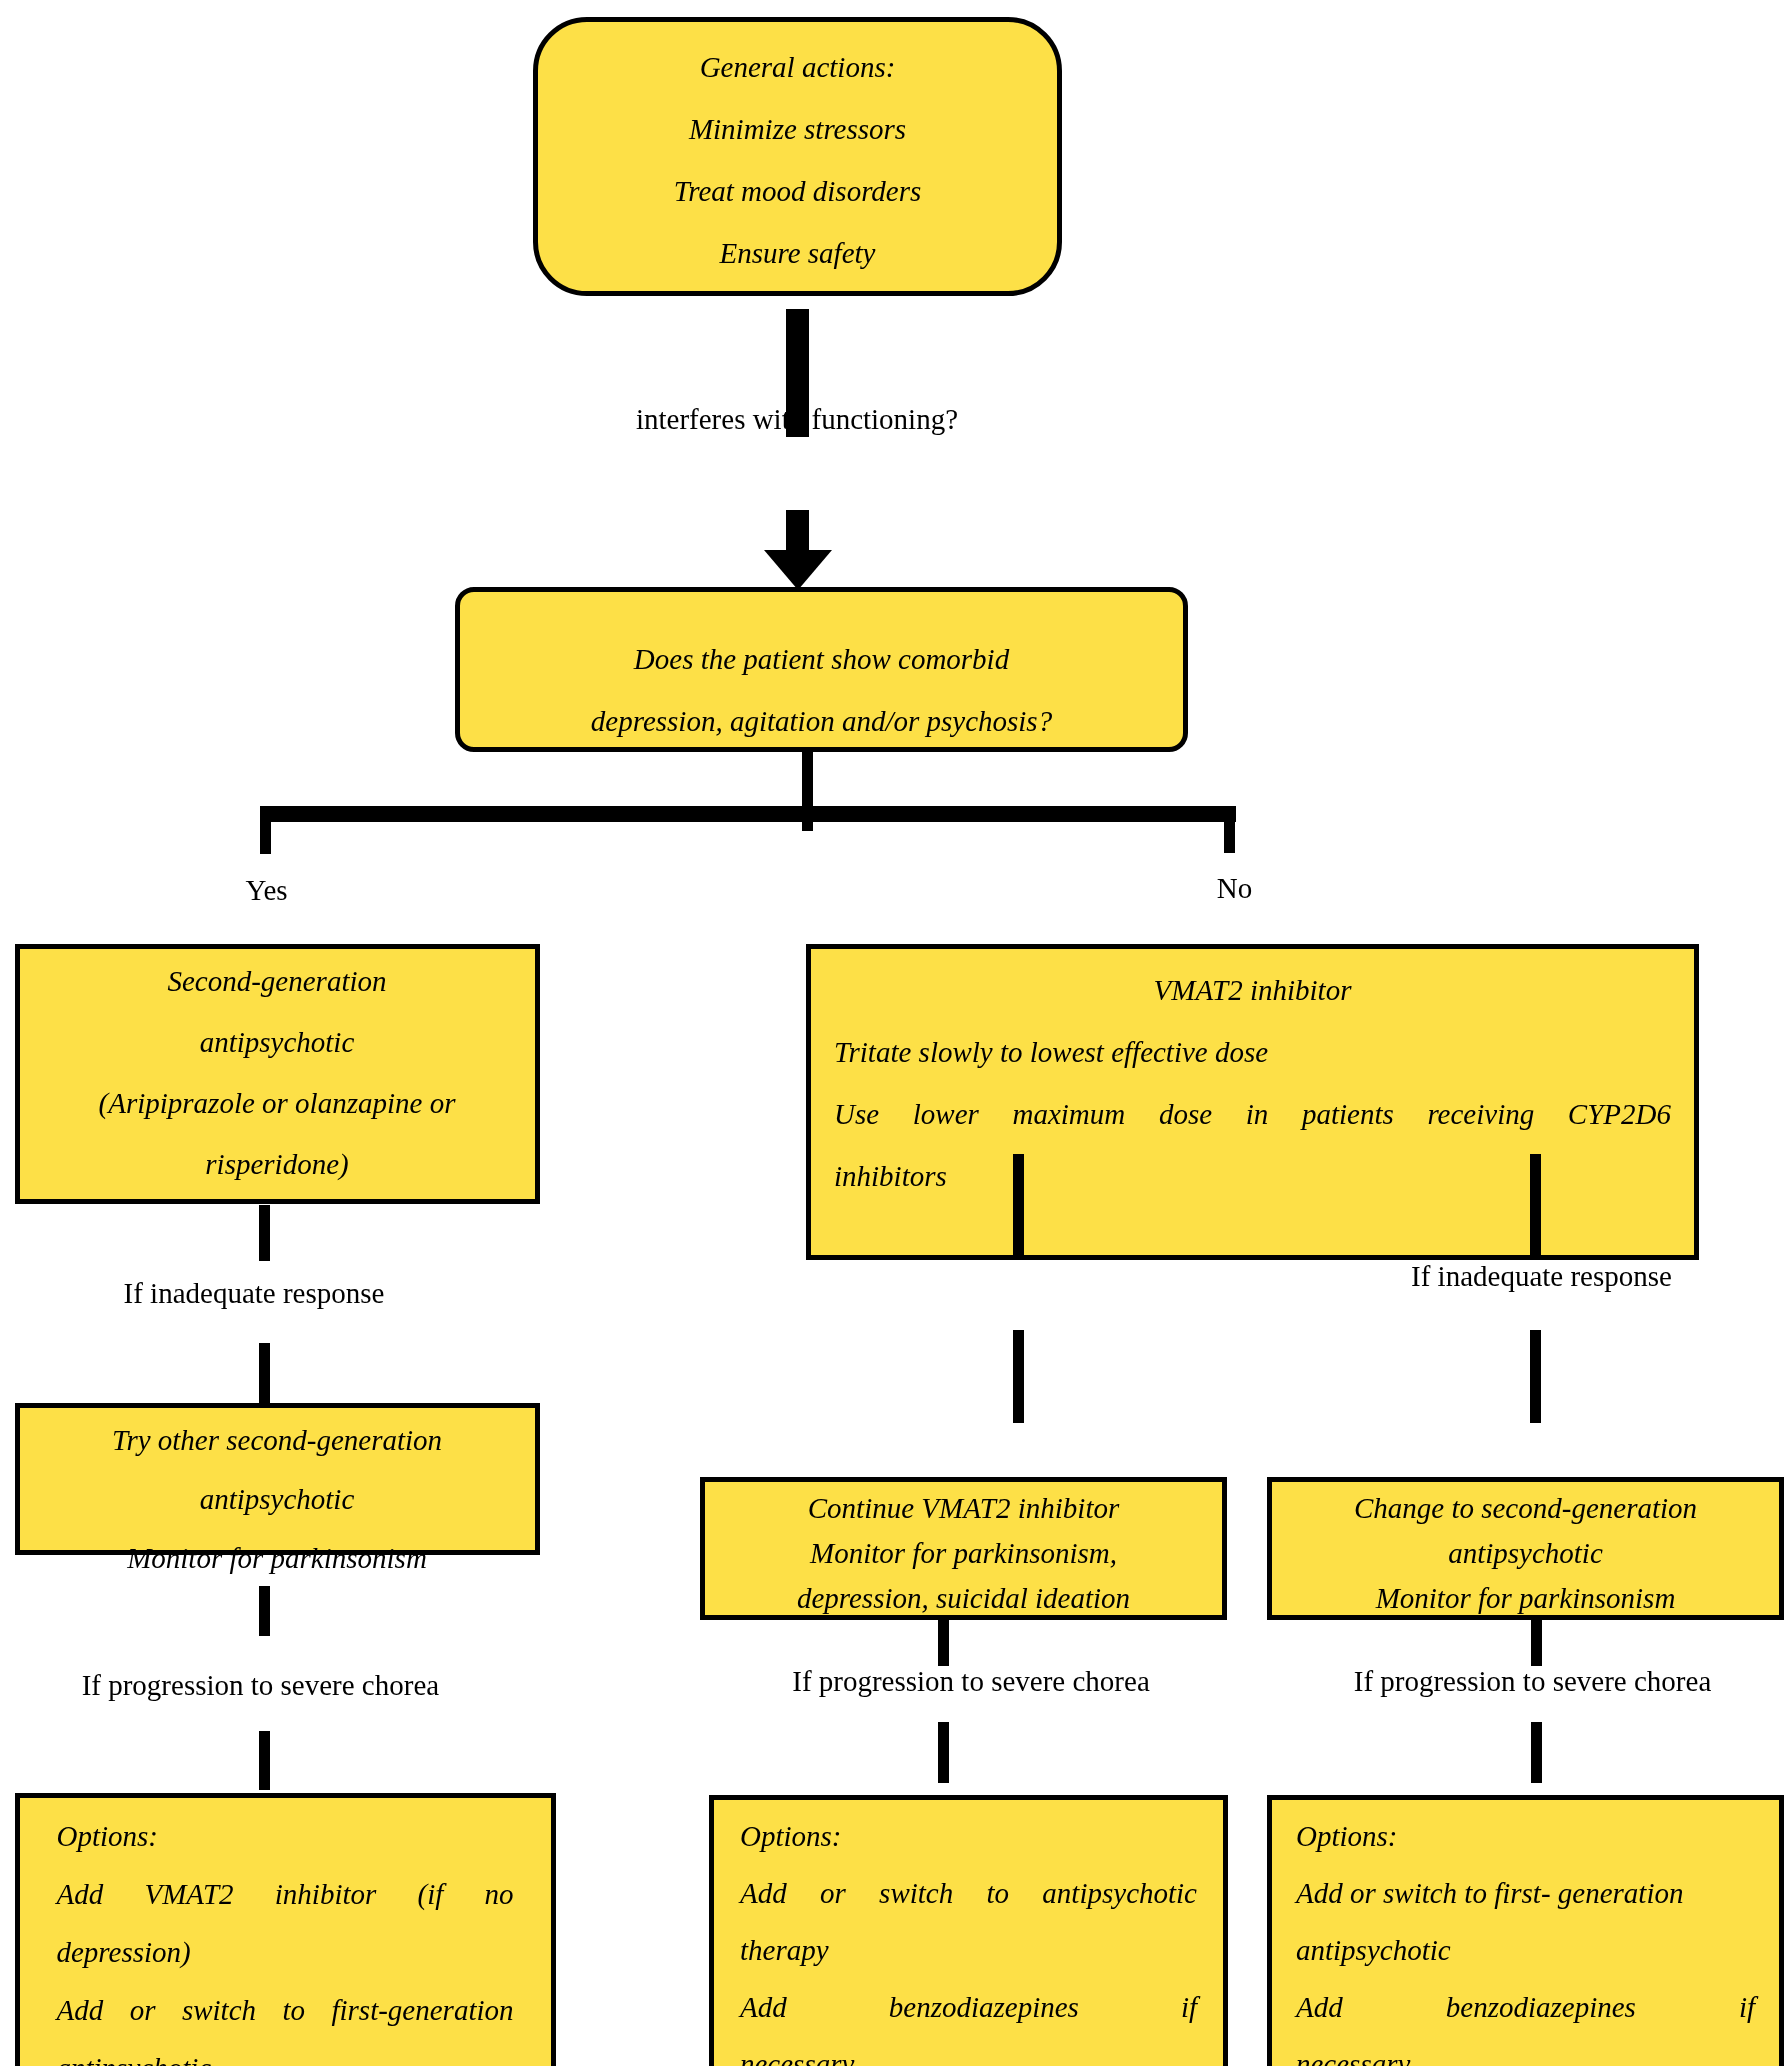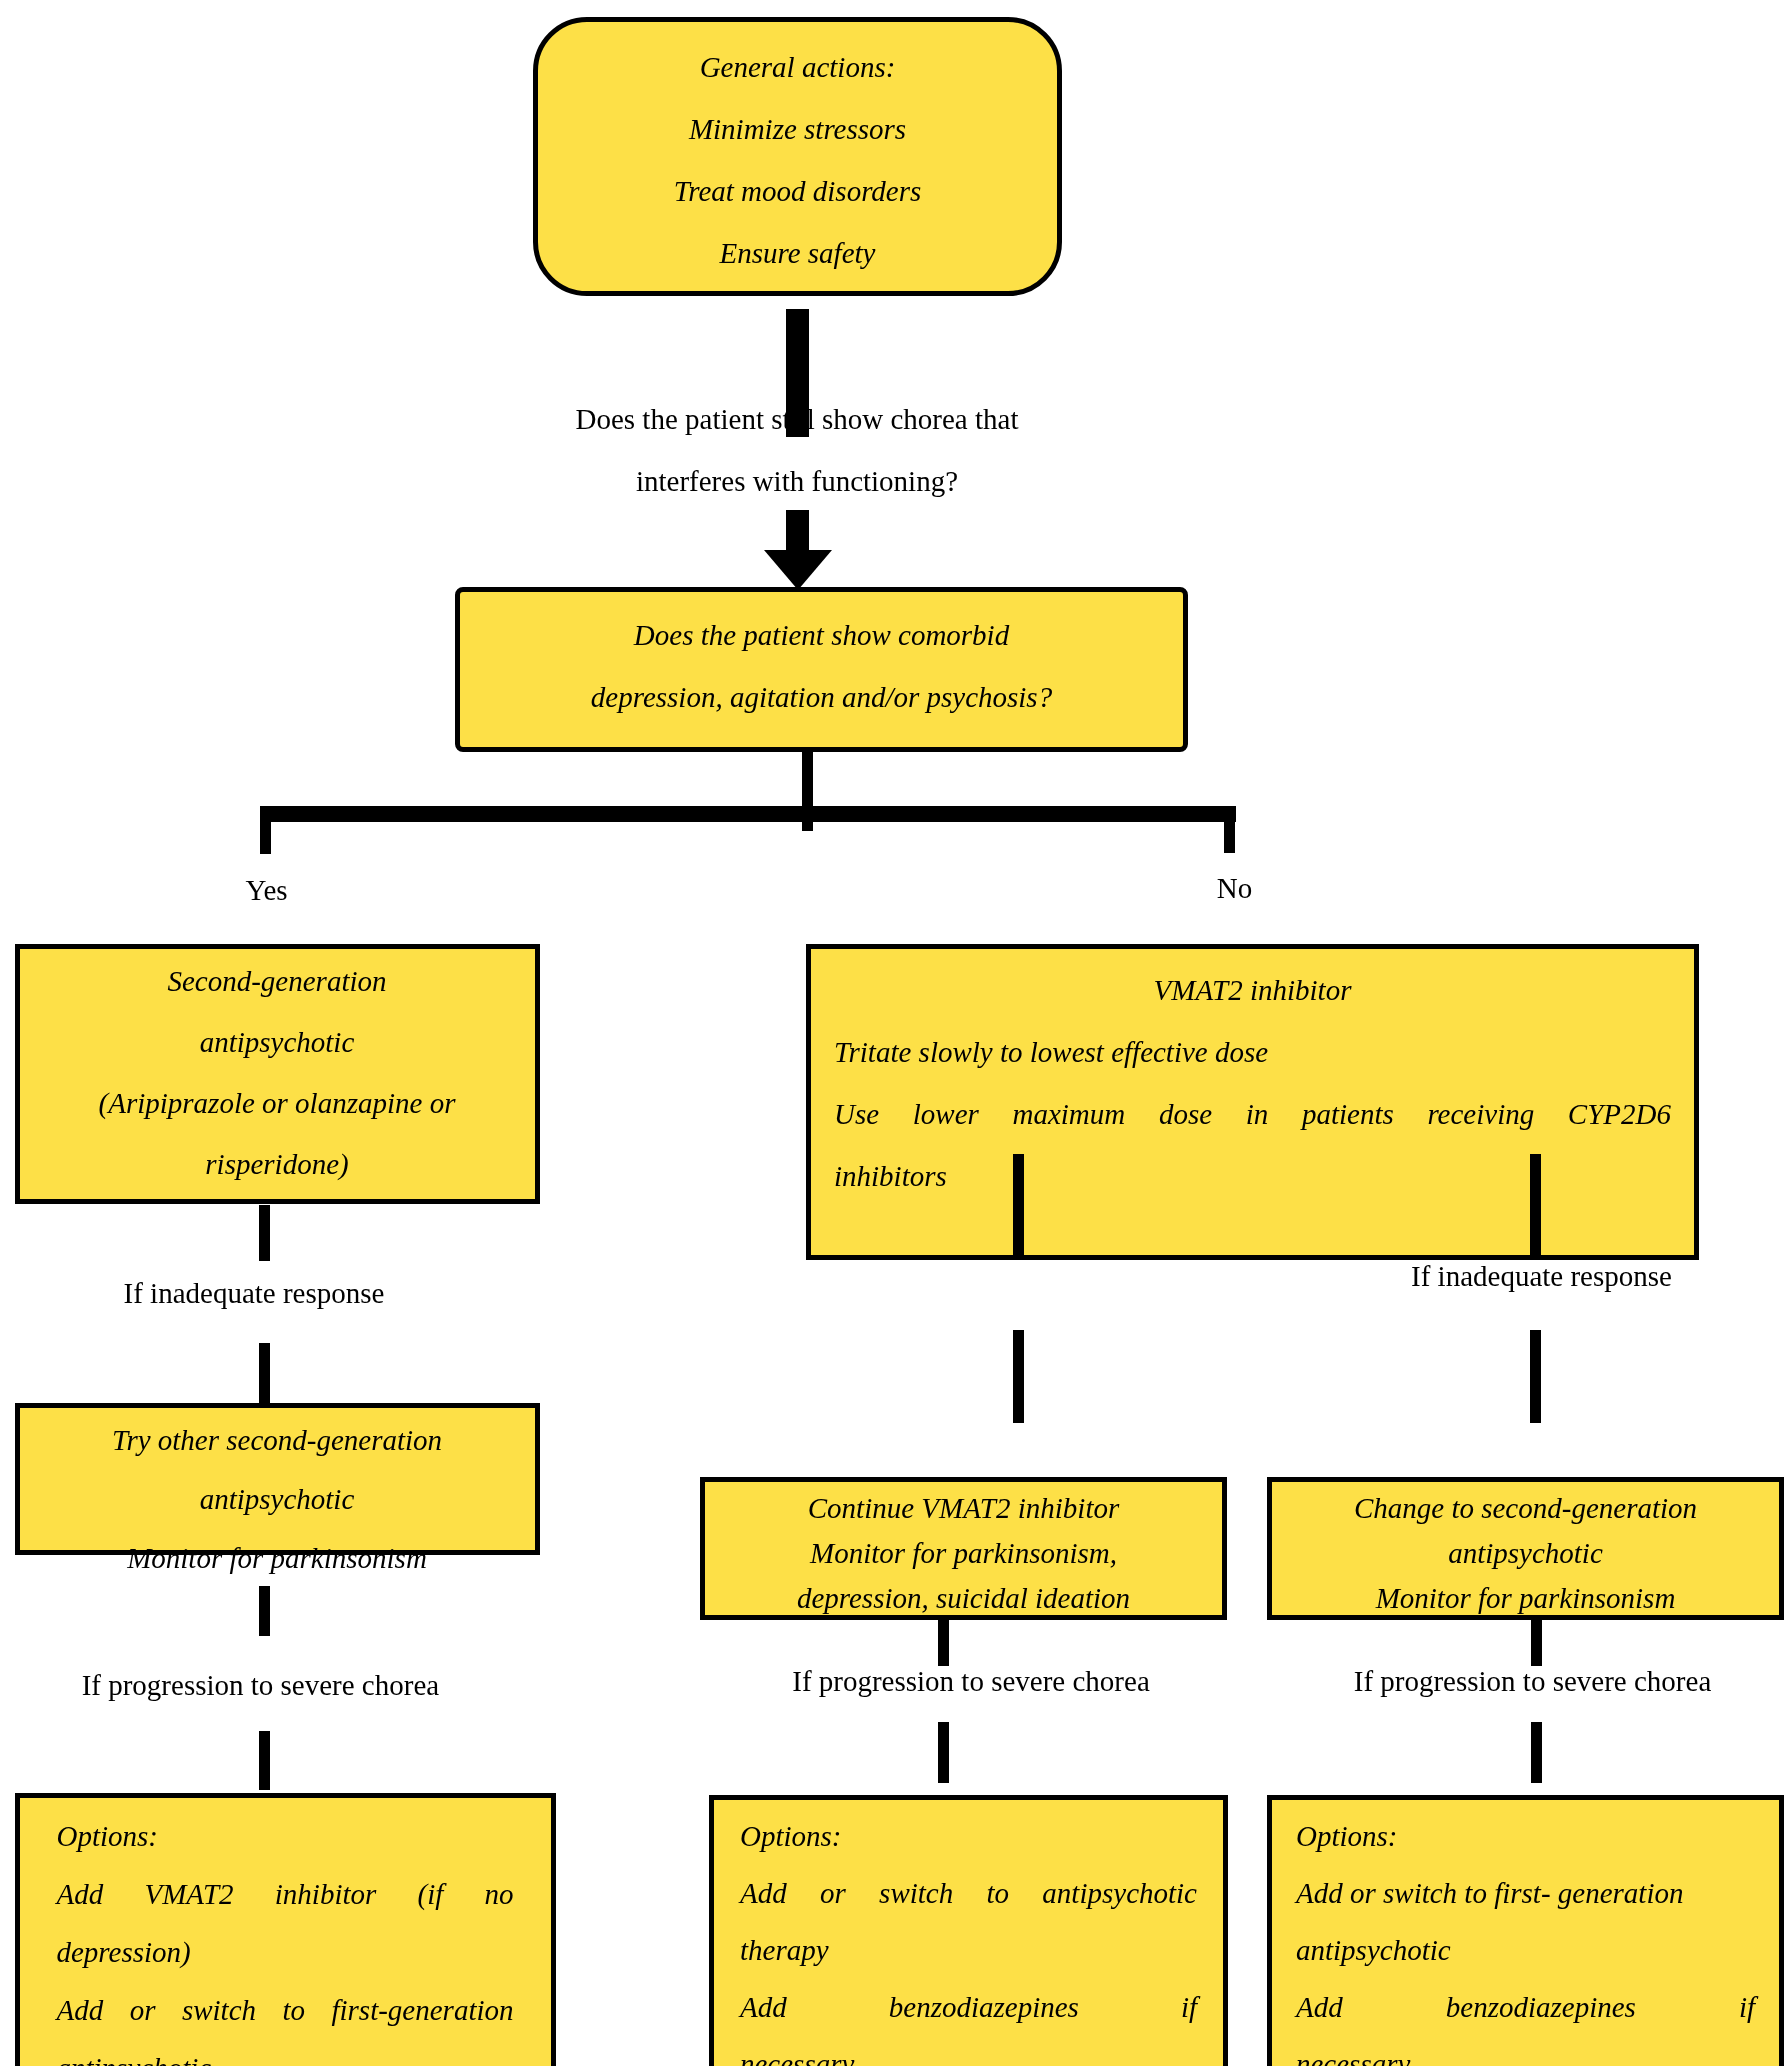--- a/index.html
+++ b/index.html
@@ -50,30 +50,29 @@
   <div class="box rbox lh150" style="left:533px; top:16.5px; width:529px; height:279px; padding-top:14.5px;">
     <div class="ln">General actions:</div>
     <div class="ln">Minimize stressors</div>
     <div class="ln">Treat mood disorders</div>
     <div class="ln">Ensure safety</div>
   </div>
 
   <div class="thick" style="left:786px; top:309px; height:128px;"></div>
 
   <div class="lbl lh150" style="left:446px; top:388px; width:702px;">
-    <div class="ln" style="line-height:62px;">Does the patient still show chorea that</div>
     <div class="ln" style="line-height:62px;">interferes with functioning?</div>
   </div>
 
   <div>
     <div class="thick" style="left:786px; top:510px; height:43px;"></div>
     <div class="ah" style="left:764px; top:550px;"></div>
   </div>
 
-  <div class="box rbox lh150" style="left:455px; top:587px; width:733px; height:165px; padding-top:12px; border-radius:8px;">
+  <div class="box rbox lh150" style="left:455px; top:587px; width:733px; height:165px; padding-top:36px; border-radius:19px;">
     <div class="ln">Does the patient show comorbid</div>
     <div class="ln">depression, agitation and/or psychosis?</div>
   </div>
 
   <div class="vline" style="left:802px; top:752px; height:79px;"></div>
   <div class="hline" style="left:260px; top:806px; width:976px;"></div>
   <div class="vline" style="left:260px; top:821px; height:33px;"></div>
   <div class="vline" style="left:1224px; top:821px; height:32px;"></div>
 
   <div class="lbl" style="left:163px; top:874px; width:207px;">Yes</div>

